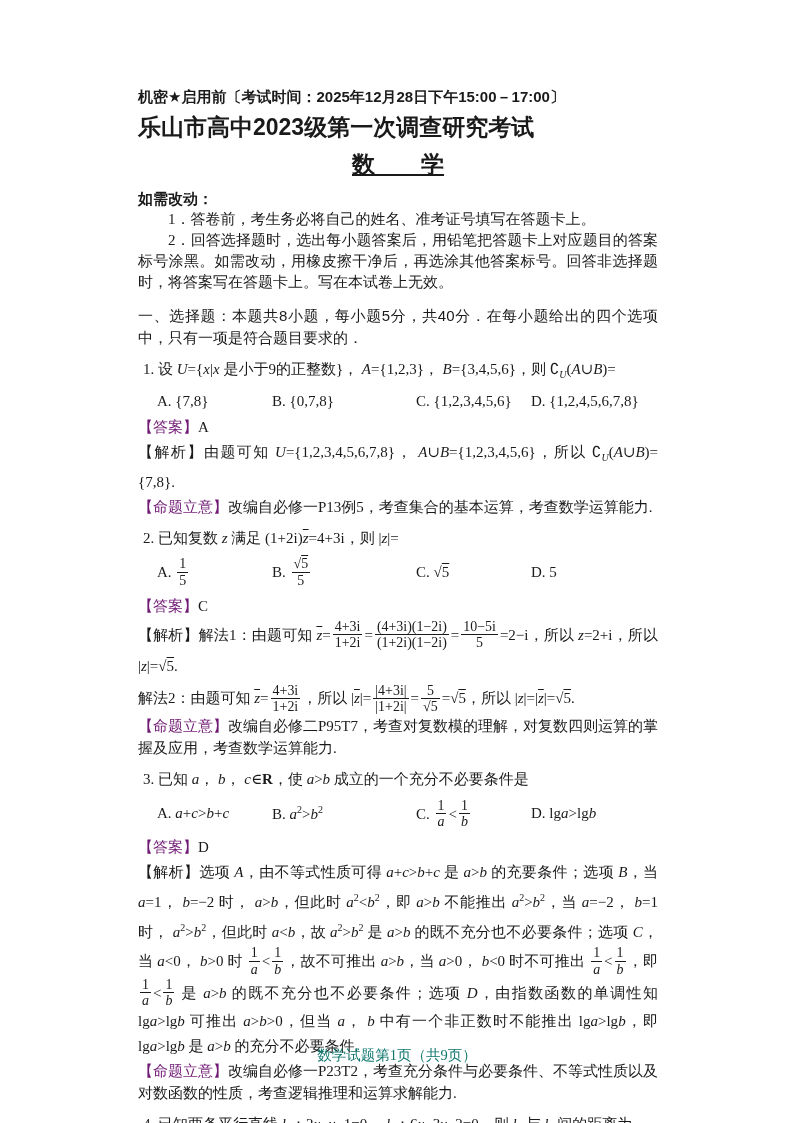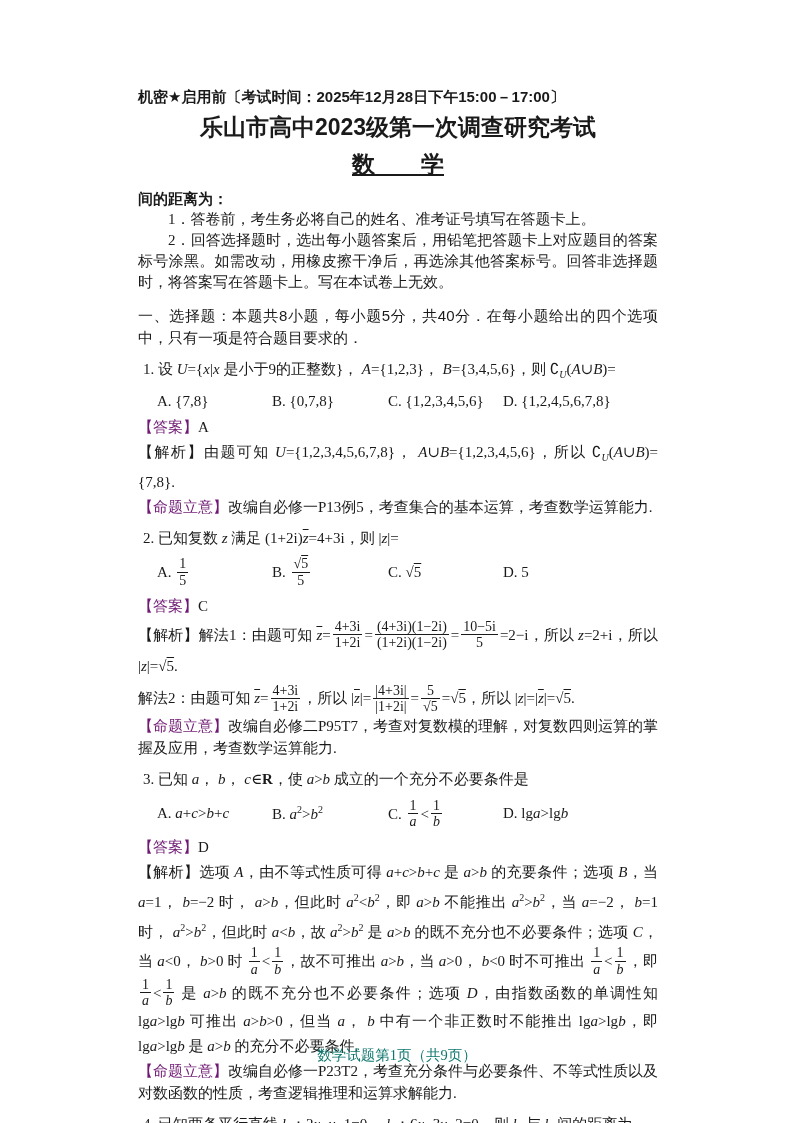--- a/index.html
+++ b/index.html
@@ -10,21 +10,21 @@
     font-size:15px;
   }
   .content { padding:86px 86px 0 88px; }
   p { margin:0; }
 
   .hdr {
     font-family:"Liberation Sans","DejaVu Sans",sans-serif;
     font-weight:bold; font-size:15px; line-height:21px;
   }
   .title {
-    margin:5px 0 0; text-align:center;
+    margin:5px 0 0; 
     font-family:"Liberation Sans","DejaVu Sans",sans-serif;
     font-weight:bold; font-size:23px; line-height:30px;
   }
   .subject {
     margin:7px 0 0; text-align:center;
     font-family:"Liberation Sans","DejaVu Sans",sans-serif;
     font-weight:bold; font-size:23px; line-height:30px;text-decoration:underline;
   }
   .notice-h {
     margin-top:9px;
@@ -34,21 +34,21 @@
   .notice { line-height:21px; text-indent:2em; text-align:justify; }
   .sec-h {
     margin-top:12px; text-align:justify;
     font-family:"Liberation Sans","DejaVu Sans",sans-serif;
     font-weight:normal; font-size:15px; line-height:22px;
   }
 
   .stem { margin-top:8px; padding-left:5px; line-height:24px; }
   .opts { margin-top:2px; padding-left:19px; display:flex; align-items:center; min-height:24px; }
   .opts.tall { min-height:40px; }
-  .opt1 { width:115px; } .opt2 { width:116px; } .opt3 { width:115px; } .opt4 { flex:1; }
+  .opt1 { width:115px; } .opt2 { width:116px; } .opt3 { width:115px;margin-left:28px; } .opt4 { flex:1; }
   .ans { margin-top:3px; line-height:23px; }
   .exp { margin-top:1px; line-height:25px; text-align:justify; }
   .exp.tall { line-height:31px; }
   .intent { margin-top:1px; line-height:22px; text-align:justify; }
 
   .lab { color:#701a75; }
 
   i { font-style:italic; }
   sup { font-size:10px; }
   sub { font-size:10px; }
@@ -66,21 +66,21 @@
 </head>
 <body>
 
 <div class="page">
   <div class="content">
 
     <p class="hdr">机密★启用前〔考试时间：2025年12月28日下午15:00－17:00〕</p>
     <p class="title">乐山市高中2023级第一次调查研究考试</p>
     <p class="subject">数　　学</p>
 
-    <p class="notice-h">间的距离为：</p>
+    <p class="notice-h">如需改动：</p>
     <p class="notice">1．答卷前，考生务必将自己的姓名、准考证号填写在答题卡上。</p>
     <p class="notice">2．回答选择题时，选出每小题答案后，用铅笔把答题卡上对应题目的答案标号涂黑。如需改动，用橡皮擦干净后，再选涂其他答案标号。回答非选择题时，将答案写在答题卡上。写在本试卷上无效。</p>
 
     <p class="sec-h">一、选择题：本题共8小题，每小题5分，共40分．在每小题给出的四个选项中，只有一项是符合题目要求的．</p>
 
     <div>
       <p class="stem">1. 设 <i>U</i>={<i>x</i>|<i>x</i> 是小于9的正整数}， <i>A</i>={1,2,3}， <i>B</i>={3,4,5,6}，则 ∁<sub><i>U</i></sub>(<i>A</i>∪<i>B</i>)=</p>
       <div class="opts">
         <span class="opt1">A. {7,8}</span>
         <span class="opt2">B. {0,7,8}</span>

